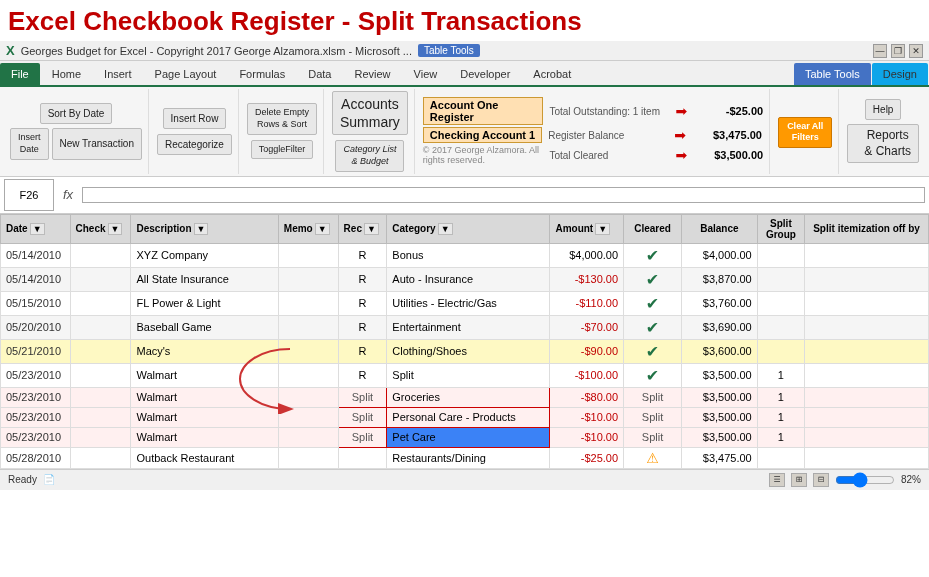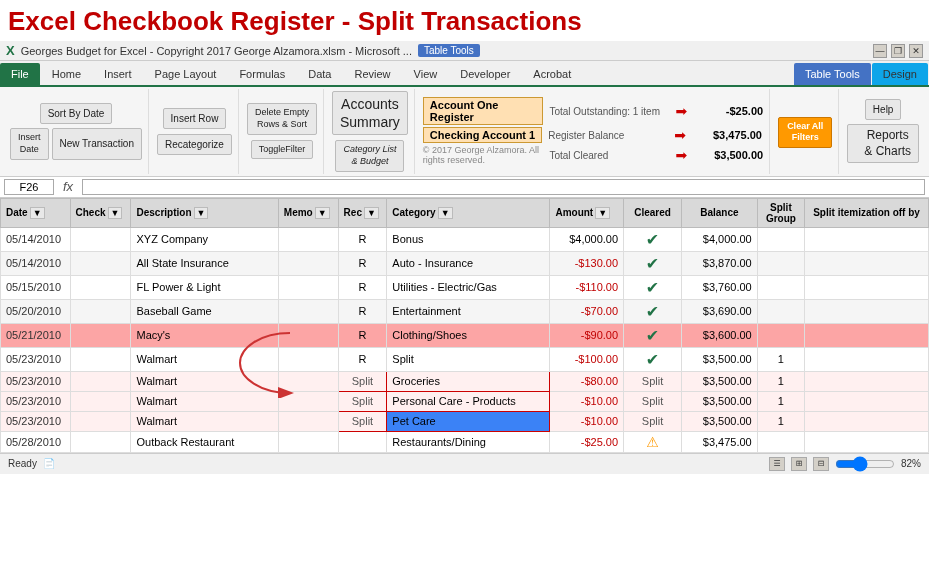--- a/index.html
+++ b/index.html
@@ -312,21 +312,21 @@
     <div class="toolbar-btn-clear" style="font-size:9px;padding:3px 8px;">Clear All<br>Filters</div>
   </div>
 
   <div class="ribbon-group" style="gap:4px;">
     <div class="toolbar-btn">Help</div>
     <div class="toolbar-btn two-line" style="font-size:12px;padding-left:16px;">Reports<br>&amp; Charts</div>
   </div>
 </div>
 
 <div id="formula-bar">
-  <input id="cell-ref" class="cell-ref" value="F26" style="width: 50px; border: 1px solid rgb(170, 170, 170); padding: 1px 3px; font-size: 11px; text-align: center;">
+  <input id="cell-ref" class="cell-ref" value="F26" style="width: 50px; border: 1px solid rgb(170, 170, 170); padding: 9px 3px; font-size: 11px; text-align: center;">
   <span id="formula-fx" style="font-style:italic;color:#555;font-size:13px;padding:0 4px;">fx</span>
   <input id="formula-input" style="flex: 1 1 0%; border: 1px solid rgb(170, 170, 170); padding: 1px 3px; font-size: 11px;" value="">
 </div>
 
 <div style="overflow-x:auto;position:relative;">
 <table id="spreadsheet">
   <colgroup>
     <col style="width:65px">
     <col style="width:45px">
     <col style="width:140px">
@@ -414,21 +414,21 @@
       <td class="col-desc">Baseball Game</td>
       <td class="col-memo"></td>
       <td class="col-rec" style=""><span>R</span></td>
       <td class="col-cat" style="">Entertainment</td>
       <td class="col-amount" style="text-align:right;color:#c00000;">-$70.00</td>
       <td class="col-cleared" style="text-align:center;"><span style="color:#217346;font-size:16px;">✔</span></td>
       <td class="col-balance" style="text-align:right;">$3,690.00</td>
       <td class="col-split-grp" style="text-align:center;"></td>
       <td class="col-split-item"></td>
     </tr>
-        <tr style="background: #fca5a5; margin-top: 12px;">
+        <tr style="background: #fef9c3; margin-top: 12px;">
       <td class="col-date" style="color:#333;">05/21/2010</td>
       <td class="col-check"></td>
       <td class="col-desc">Macy's</td>
       <td class="col-memo"></td>
       <td class="col-rec" style=""><span>R</span></td>
       <td class="col-cat" style="">Clothing/Shoes</td>
       <td class="col-amount" style="text-align:right;color:#c00000;">-$90.00</td>
       <td class="col-cleared" style="text-align:center;"><span style="color:#217346;font-size:16px;">✔</span></td>
       <td class="col-balance" style="text-align:right;">$3,600.00</td>
       <td class="col-split-grp" style="text-align:center;"></td>

